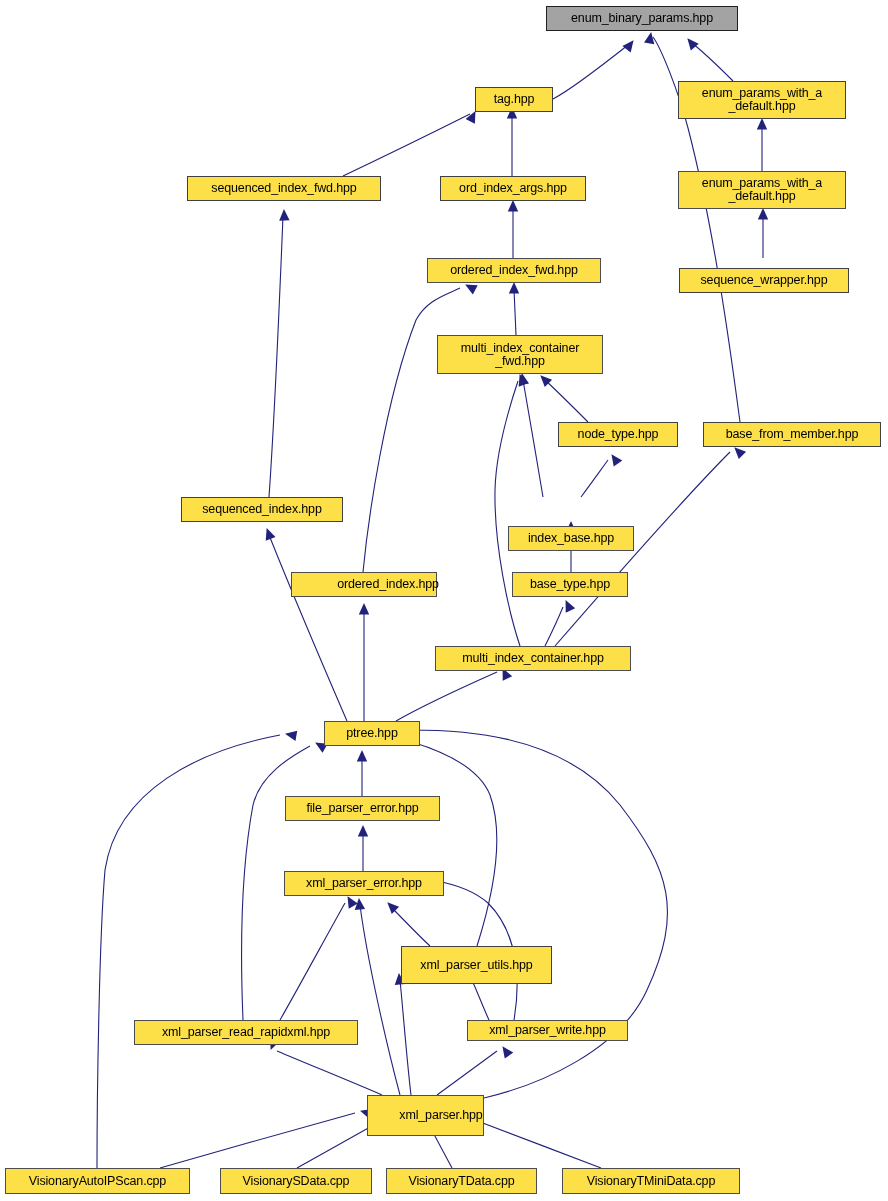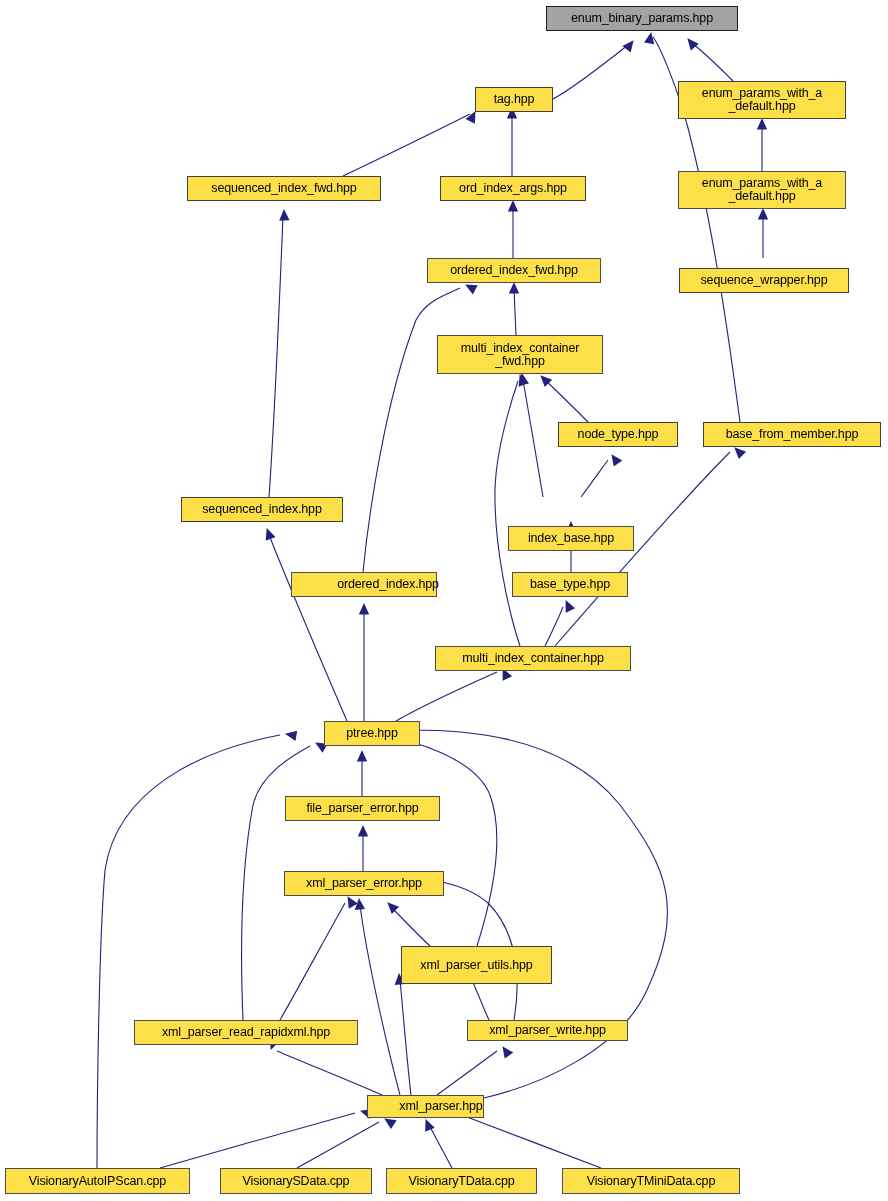--- a/index.html
+++ b/index.html
@@ -163,19 +163,19 @@
       <div class="node-box" style="left: 181px; top: 497px; width: 162px; height: 25px;"><span class="node-label">sequenced_index.hpp</span></div>
       <div class="node-box thick" style="left: 512px; top: 572px; width: 116px; height: 25px;"><span class="node-label">base_type.hpp</span></div>
       <div class="node-box thick" style="left: 291px; top: 572px; width: 146px; height: 25px; padding-left: 48px;"><span class="node-label">ordered_index.hpp</span></div>
       <div class="node-box thick" style="left: 435px; top: 646px; width: 196px; height: 25px;"><span class="node-label">multi_index_container.hpp</span></div>
       <div class="node-box thick" style="left: 324px; top: 721px; width: 96px; height: 25px; text-align: right;"><span class="node-label">ptree.hpp</span></div>
       <div class="node-box thick" style="left: 285px; top: 796px; width: 155px; height: 25px;"><span class="node-label">file_parser_error.hpp</span></div>
       <div class="node-box thick" style="left: 284px; top: 871px; width: 160px; height: 25px;"><span class="node-label">xml_parser_error.hpp</span></div>
       <div class="node-box" style="left: 401px; top: 946px; width: 151px; height: 38px;"><span class="node-label">xml_parser_utils.hpp</span></div>
       <div class="node-box thick" style="left: 134px; top: 1020px; width: 224px; height: 25px;"><span class="node-label">xml_parser_read_rapidxml.hpp</span></div>
       <div class="node-box thick" style="left: 434px; top: 1020px; width: 161px; height: 21px; margin-left: 33px;"><span class="node-label">xml_parser_write.hpp</span></div>
-      <div class="node-box thick" style="left: 367px; top: 1095px; width: 117px; height: 23px; padding-left: 31px;"><span class="node-label">xml_parser.hpp</span></div>
+      <div class="node-box thick" style="left: 367px; top: 1095px; width: 117px; height: 41px; padding-left: 31px;"><span class="node-label">xml_parser.hpp</span></div>
       <div class="node-box thick" style="left: 5px; top: 1168px; width: 185px; height: 26px;"><span class="node-label">VisionaryAutoIPScan.cpp</span></div>
       <div class="node-box thick" style="left: 220px; top: 1168px; width: 152px; height: 26px;"><span class="node-label">VisionarySData.cpp</span></div>
       <div class="node-box thick" style="left: 386px; top: 1168px; width: 151px; height: 26px;"><span class="node-label">VisionaryTData.cpp</span></div>
       <div class="node-box thick" style="left: 562px; top: 1168px; width: 178px; height: 26px;"><span class="node-label">VisionaryTMiniData.cpp</span></div>
     </div>
 </div>
 
 </body></html>

